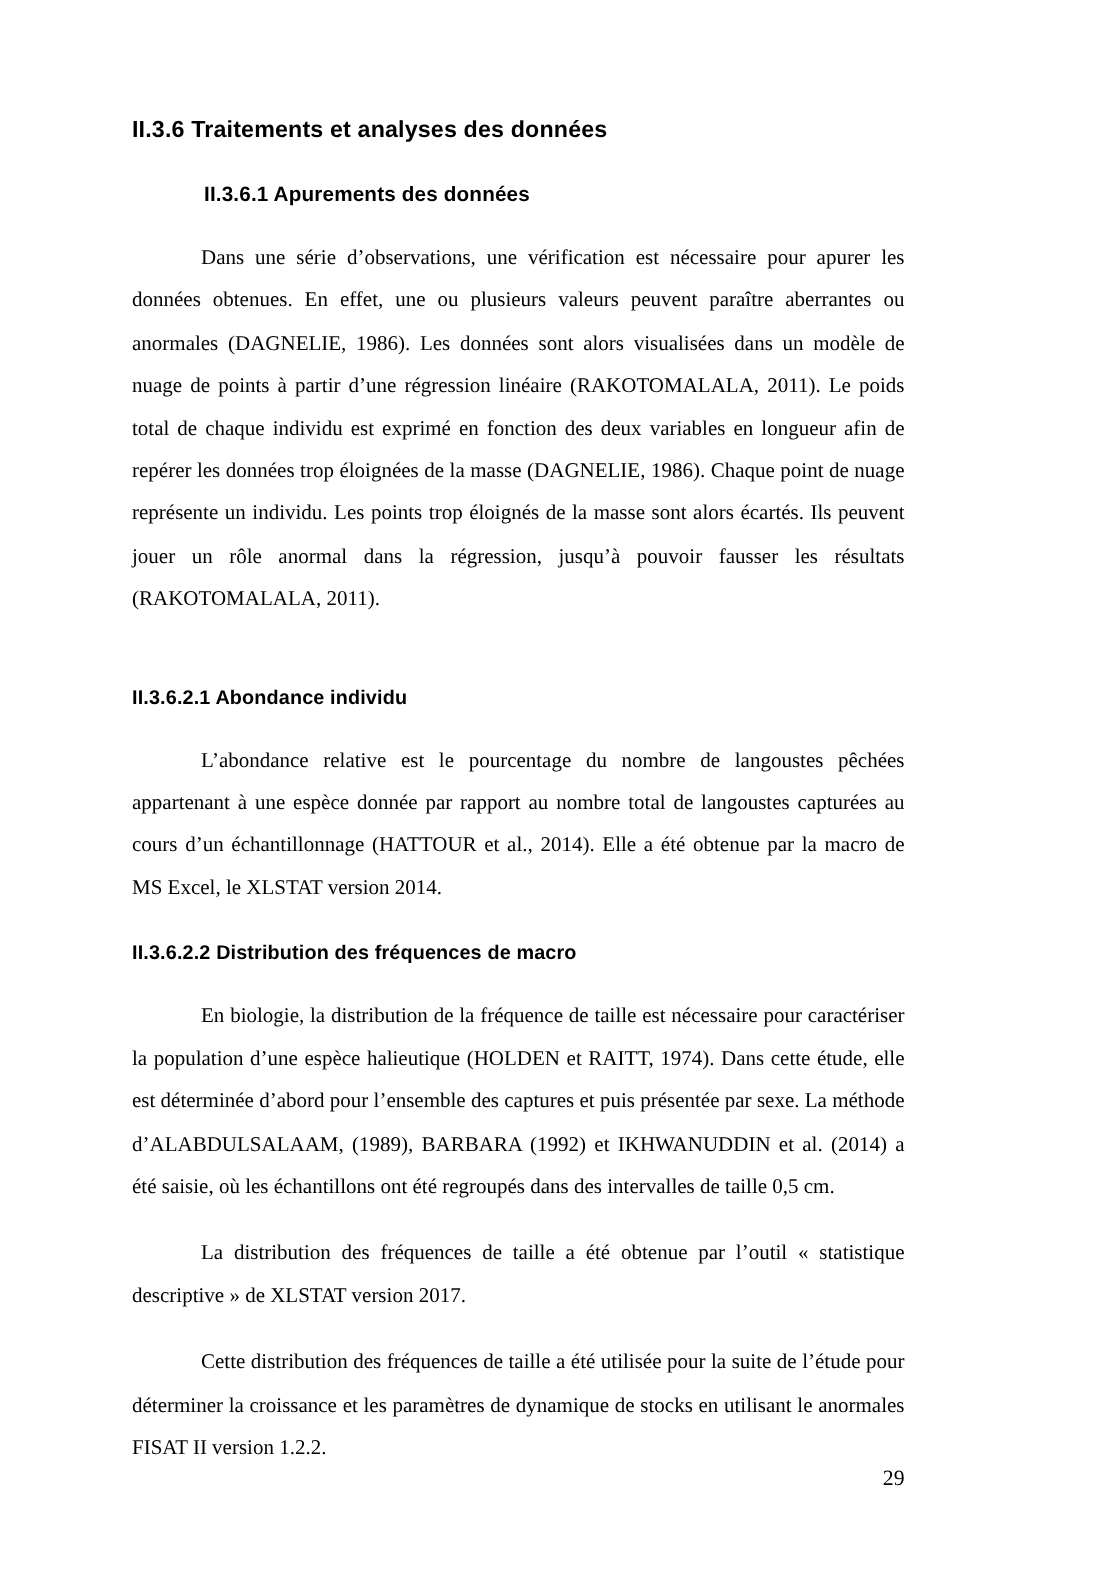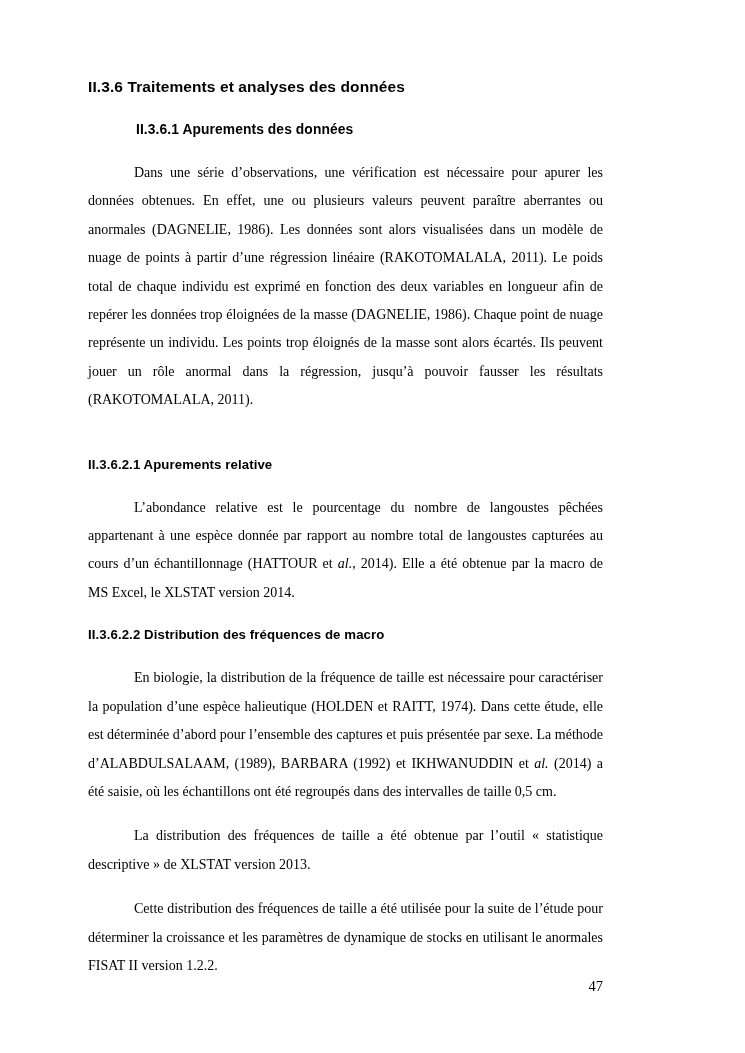--- a/index.html
+++ b/index.html
@@ -57,21 +57,21 @@
   .sp-2 { height: 22px; }
   .sp-3 { height: 20px; }
   .sp-5 { height: 16px; }
   .page-number {
     position: absolute;
     right: 88px;
     bottom: 58px;
     font-family: "Liberation Serif", serif;
     font-size: 14.5px;
   }
-  .it { font-style: italic; }
+  .it { }
 </style>
 </head>
 <body>
 
 <div class="page">
 
   <h2 class="heading">II.3.6 Traitements et analyses des données</h2>
 
   <div class="sp-1"></div>
 
@@ -79,37 +79,37 @@
 
   <div class="sp-2"></div>
 
   <p class="body-par">Dans une série d’observations, une vérification est nécessaire pour apurer les données obtenues. En effet, une ou plusieurs valeurs peuvent paraître aberrantes ou anormales (DAGNELIE, 1986). Les données sont alors visualisées dans un modèle de nuage de points à partir d’une régression linéaire (RAKOTOMALALA, 2011). Le poids total de chaque individu est exprimé en fonction des deux variables en longueur afin de repérer les données trop éloignées de la masse (DAGNELIE, 1986). Chaque point de nuage représente un individu. Les points trop éloignés de la masse sont alors écartés. Ils peuvent jouer un rôle anormal dans la régression, jusqu’à pouvoir fausser les résultats (RAKOTOMALALA, 2011).</p>
 
   <div class="sp-3"></div>
 
 
   <div class="sp-2"></div>
 
-  <h4 class="subsubheading">II.3.6.2.1 Apurements relative</h4>
+  <h4 class="subsubheading">II.3.6.2.1 Abondance individu</h4>
 
   <div class="sp-2"></div>
 
   <p class="body-par"><span>L’abondance relative est le pourcentage du nombre de langoustes pêchées appartenant à une espèce donnée par rapport au nombre total de langoustes capturées au cours d’un échantillonnage (HATTOUR et </span><span class="it">al.</span><span>, 2014). Elle a été obtenue par la macro de MS Excel, le XLSTAT version 2014.</span></p>
 
   <div class="sp-3"></div>
 
   <h4 class="subsubheading">II.3.6.2.2 Distribution des fréquences de macro</h4>
 
   <div class="sp-2"></div>
 
   <p class="body-par"><span>En biologie, la distribution de la fréquence de taille est nécessaire pour caractériser la population d’une espèce halieutique (HOLDEN et RAITT, 1974). Dans cette étude, elle est déterminée d’abord pour l’ensemble des captures et puis présentée par sexe. La méthode d’ALABDULSALAAM, (1989), BARBARA (1992) et IKHWANUDDIN et </span><span class="it">al.</span><span> (2014) a été saisie, où les échantillons ont été regroupés dans des intervalles de taille 0,5 cm.</span></p>
 
   <div class="sp-5"></div>
 
-  <p class="body-par">La distribution des fréquences de taille a été obtenue par l’outil « statistique descriptive » de XLSTAT version 2013.</p>
+  <p class="body-par">La distribution des fréquences de taille a été obtenue par l’outil « statistique descriptive » de XLSTAT version 2017.</p>
 
   <div class="sp-5"></div>
 
   <p class="body-par">Cette distribution des fréquences de taille a été utilisée pour la suite de l’étude pour déterminer la croissance et les paramètres de dynamique de stocks en utilisant le anormales FISAT II version 1.2.2.</p>
 
-  <div class="page-number">47</div>
+  <div class="page-number">29</div>
 
 </div>
 
 </body></html>

